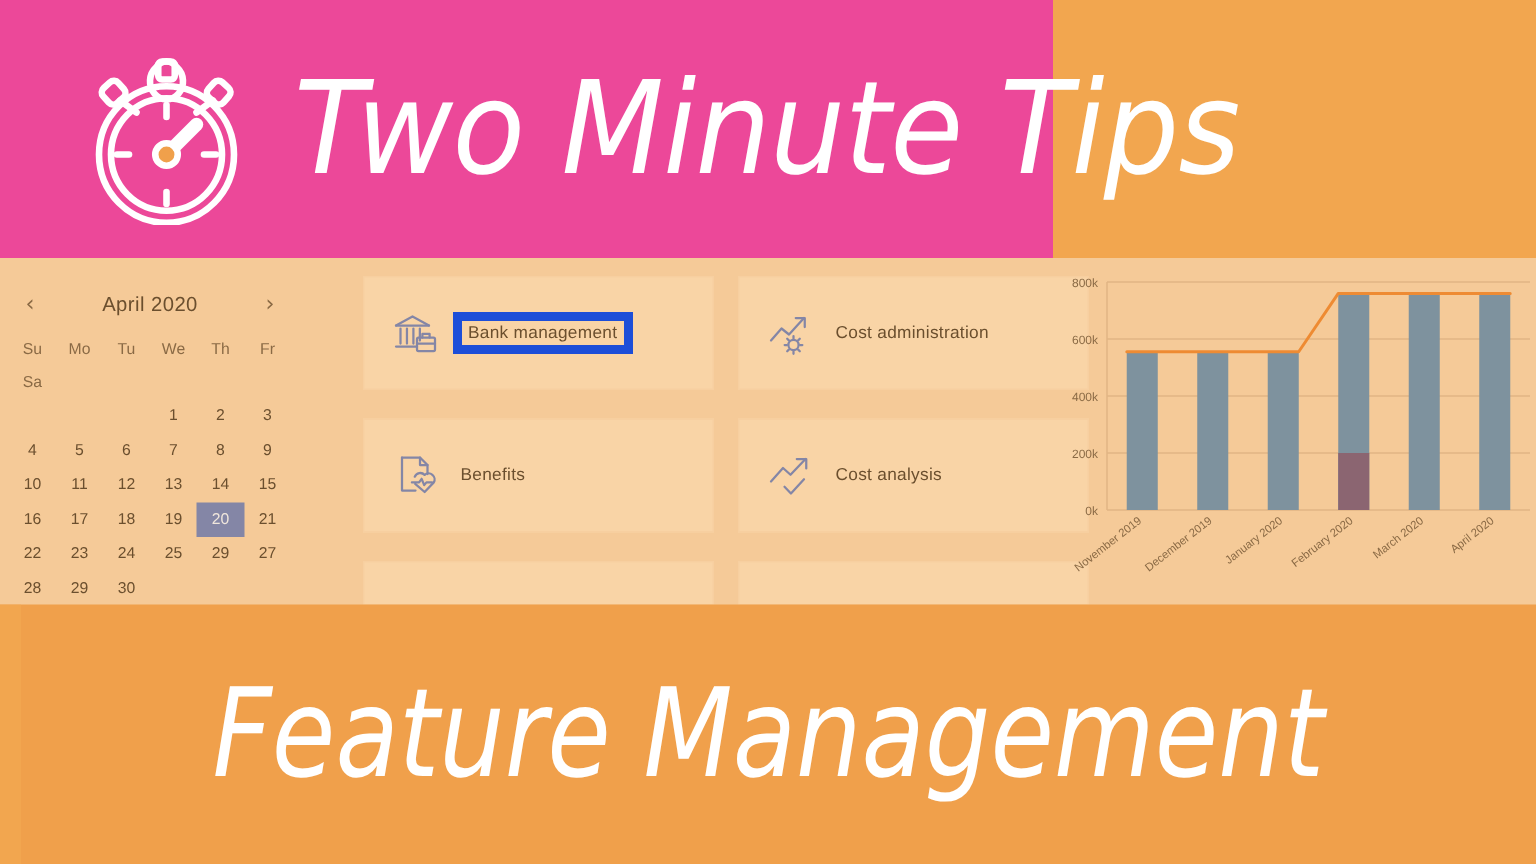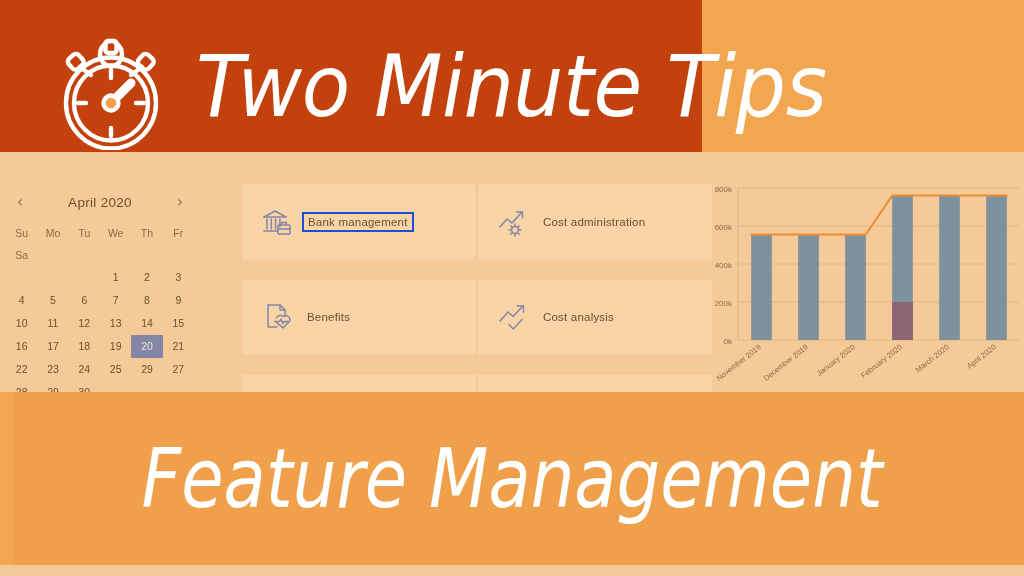--- a/index.html
+++ b/index.html
@@ -6,22 +6,22 @@
   * { margin:0; padding:0; box-sizing:border-box; }
   html,body{
     width:1024px; height:576px; overflow:hidden;
     font-family:"Liberation Sans", sans-serif;
     background:#F5CA98;
   }
   #stage{ position:relative; width:1024px; height:576px; background:#F5CA98; }
 
   
   .banner-top{
-    position:absolute; left:0; top:0; width:1024px; height:152px;
-    background:#c2410c; overflow:hidden;
+    position:absolute; left:0; top:0; width:1024px; height:172px;
+    background:#ec4899; overflow:hidden;
   }
   .banner-top .inner-shade{
     position:absolute; right:0; top:0; width:322px; height:172px;
     background:#F2A64F;
   }
   .banner-top .content{
     position:absolute; left:0; top:0; width:1024px; height:172px;
     display:flex; align-items:center; padding-left:52px;
   }
   .stopwatch{ width:118px; height:128px; flex:0 0 auto; }
@@ -34,21 +34,21 @@
     line-height:1;
     letter-spacing:-0.5px;
     margin-left:26px;
     transform:scaleX(0.92);
     transform-origin:left center;
     white-space:nowrap;
   }
 
   
   .banner-bottom{
-    position:absolute; left:0; top:392px; width:1024px; height:173px;
+    position:absolute; left:0; top:403px; width:1024px; height:173px;
     background:#F0A04B; overflow:hidden;
     display:flex; align-items:center; justify-content:center;
   }
   .banner-bottom .edge-l{
     position:absolute; left:0; top:0; width:14px; height:173px; background:#F2A64F;
   }
   .banner-subtitle{
     color:#FFFFFF;
     font-family:"DejaVu Sans", sans-serif;
     font-style:italic;
@@ -93,37 +93,37 @@
     height:23px; line-height:23px; position:relative;
   }
   .cal-cell.sel{
     background:#8486A6; color:#F0E6DC; font-weight:400;
   }
   .cal-cell.empty{ visibility:hidden; }
 
   
   .tile-col{ position:absolute; top:0; width:234px; height:231px; }
   .tile-col.c1{ left:242px; }
-  .tile-col.c2{ left:478px; }
+  .tile-col.c2{ left:492px; }
   .tile{
     position:absolute; left:0; width:234px; height:76px;
     background:#F9D4A6;
     border:1px solid #F7CFA0;
     display:flex; align-items:center; padding-left:18px;
   }
   .tile.t1{ top:12px; }
   .tile.t2{ top:107px; }
   .tile.t3{ top:202px; }
   .tile-icon{ width:32px; height:32px; flex:0 0 auto; margin-right:14px; }
   .tile-label{
     color:#6B4F2E; font-size:11.5px; letter-spacing:0.2px;
     font-family:"Liberation Sans", sans-serif;
   }
   .tile-label.focused{
-    border:2px solid #1d4ed8; padding:2px 4px; margin:-3px -5px;
+    border:6px solid #1d4ed8; padding:2px 4px; margin:-3px -5px;
   }
 
   
   .chart-wrap{
     position:absolute; left:700px; top:0; width:324px; height:231px;
   }
   .chart-svg{ display:block; }
 </style>
 </head>
 <body>

